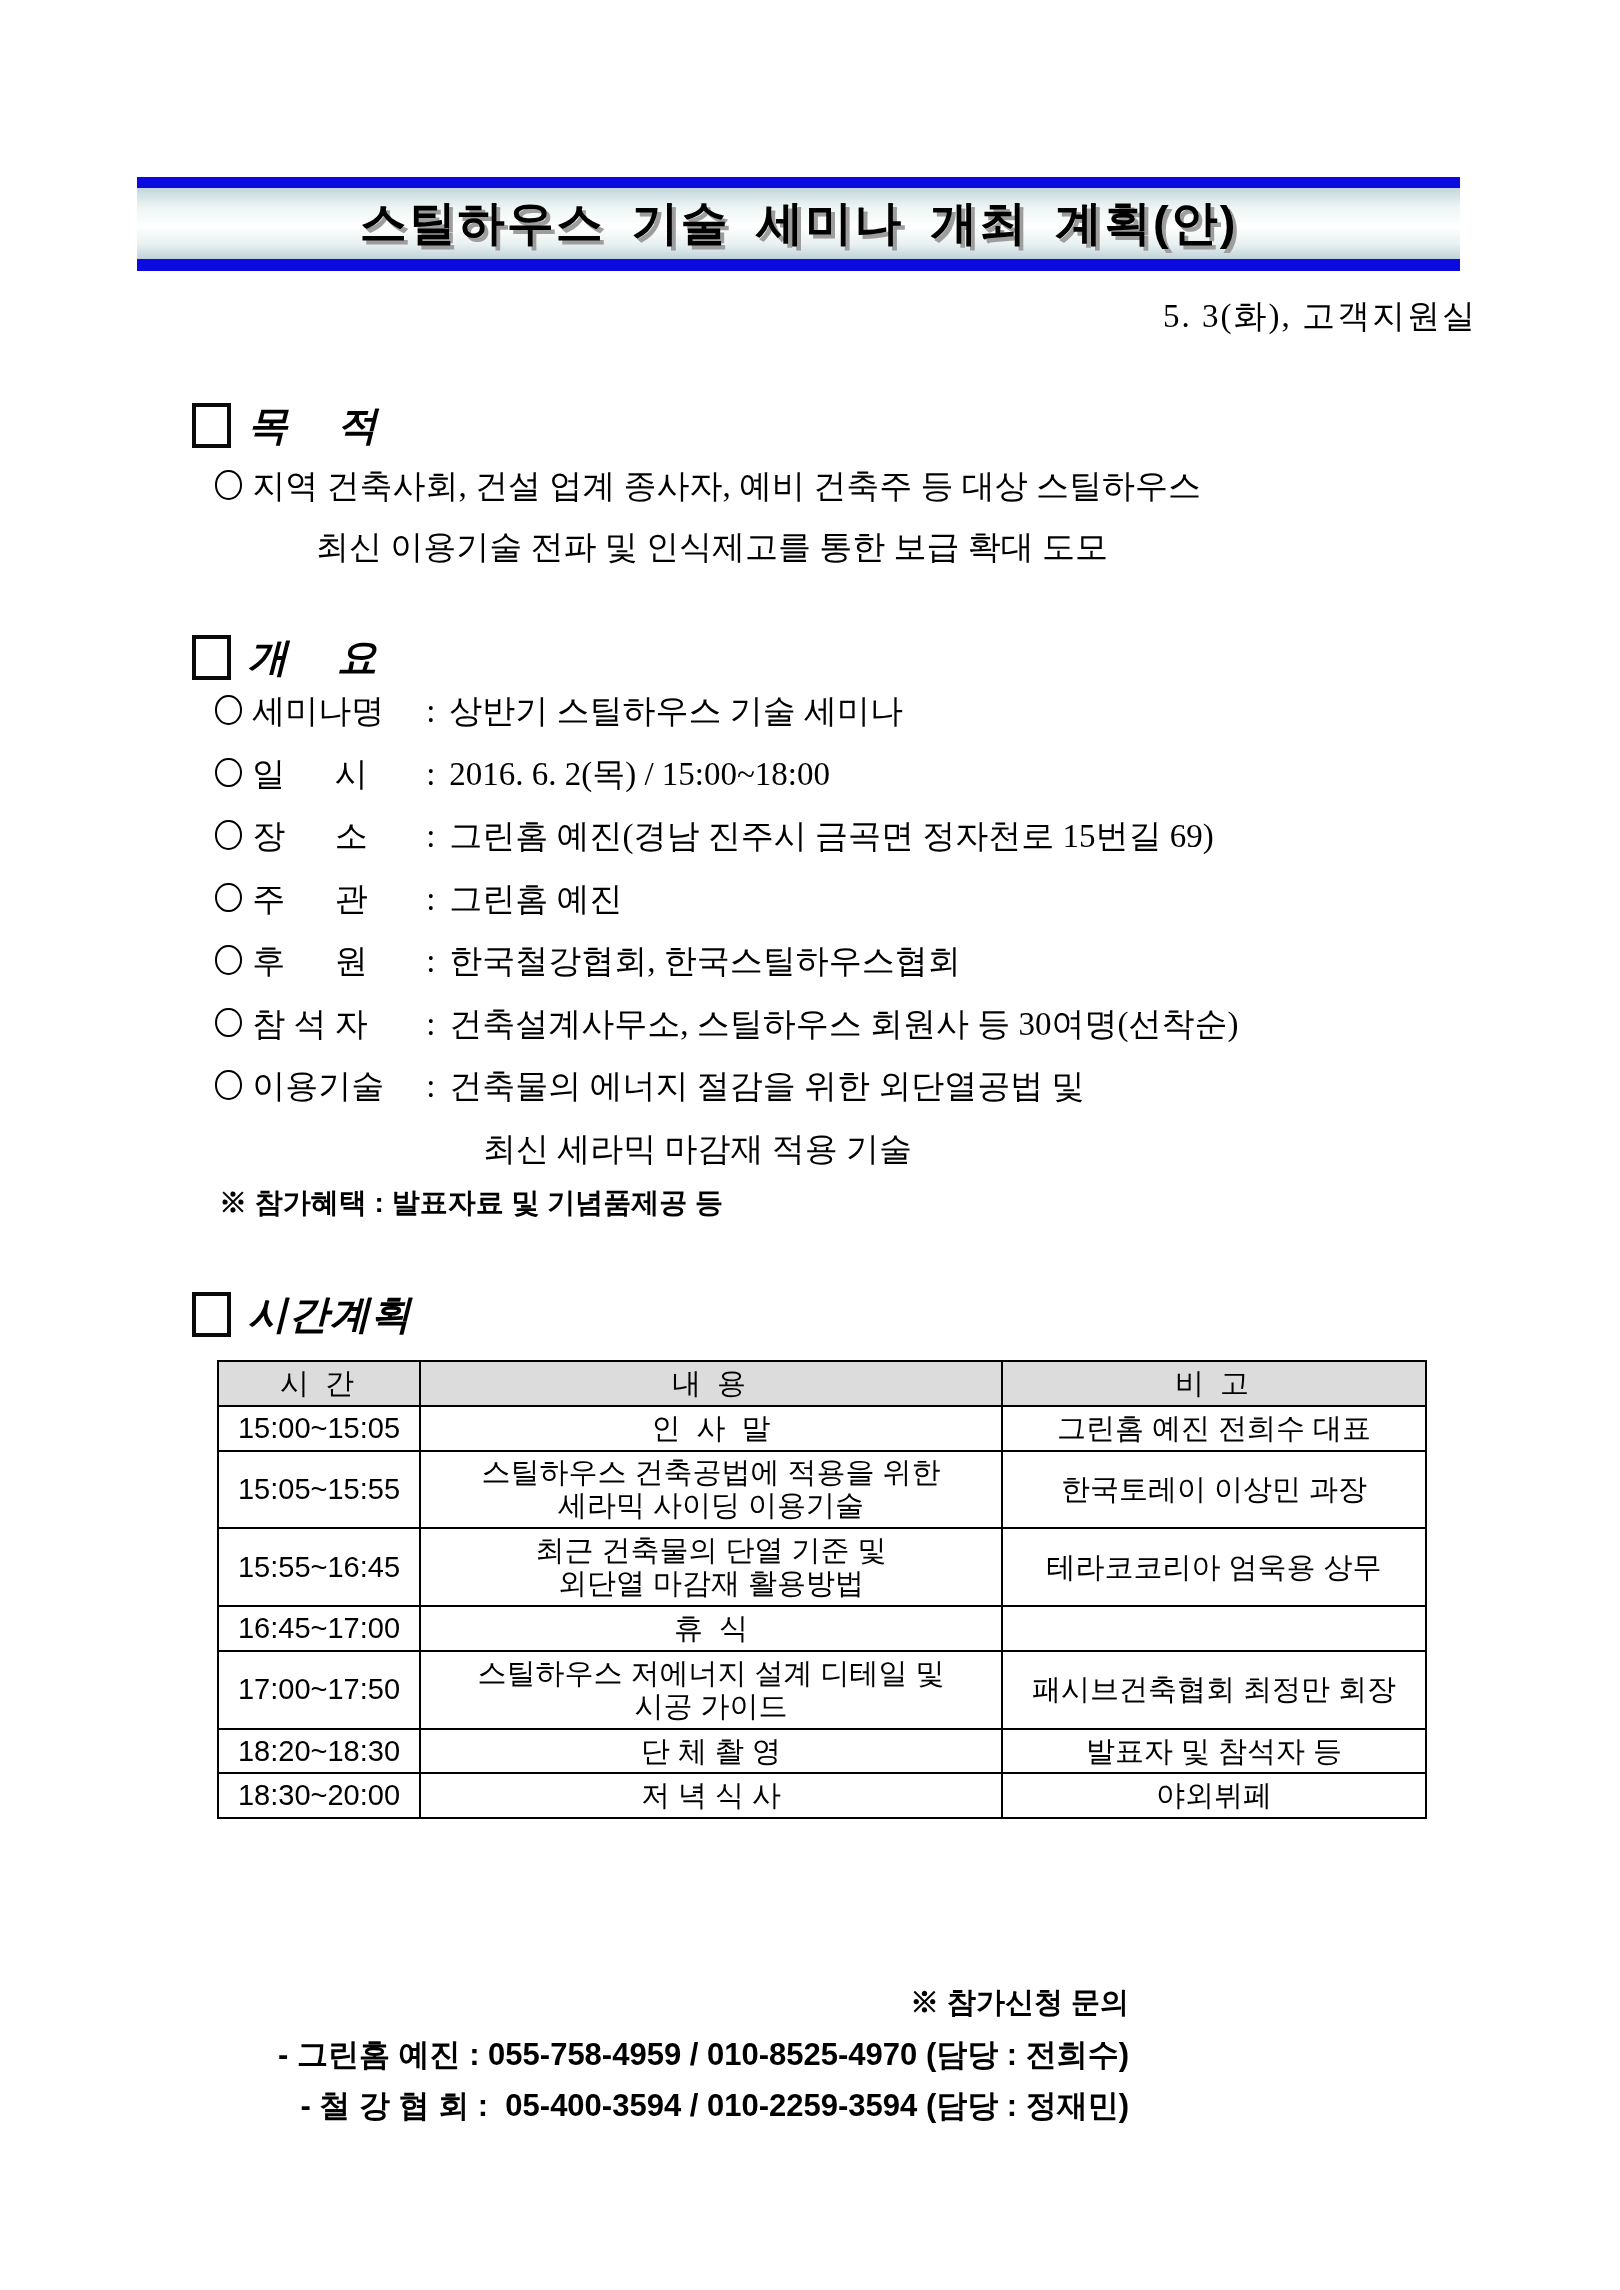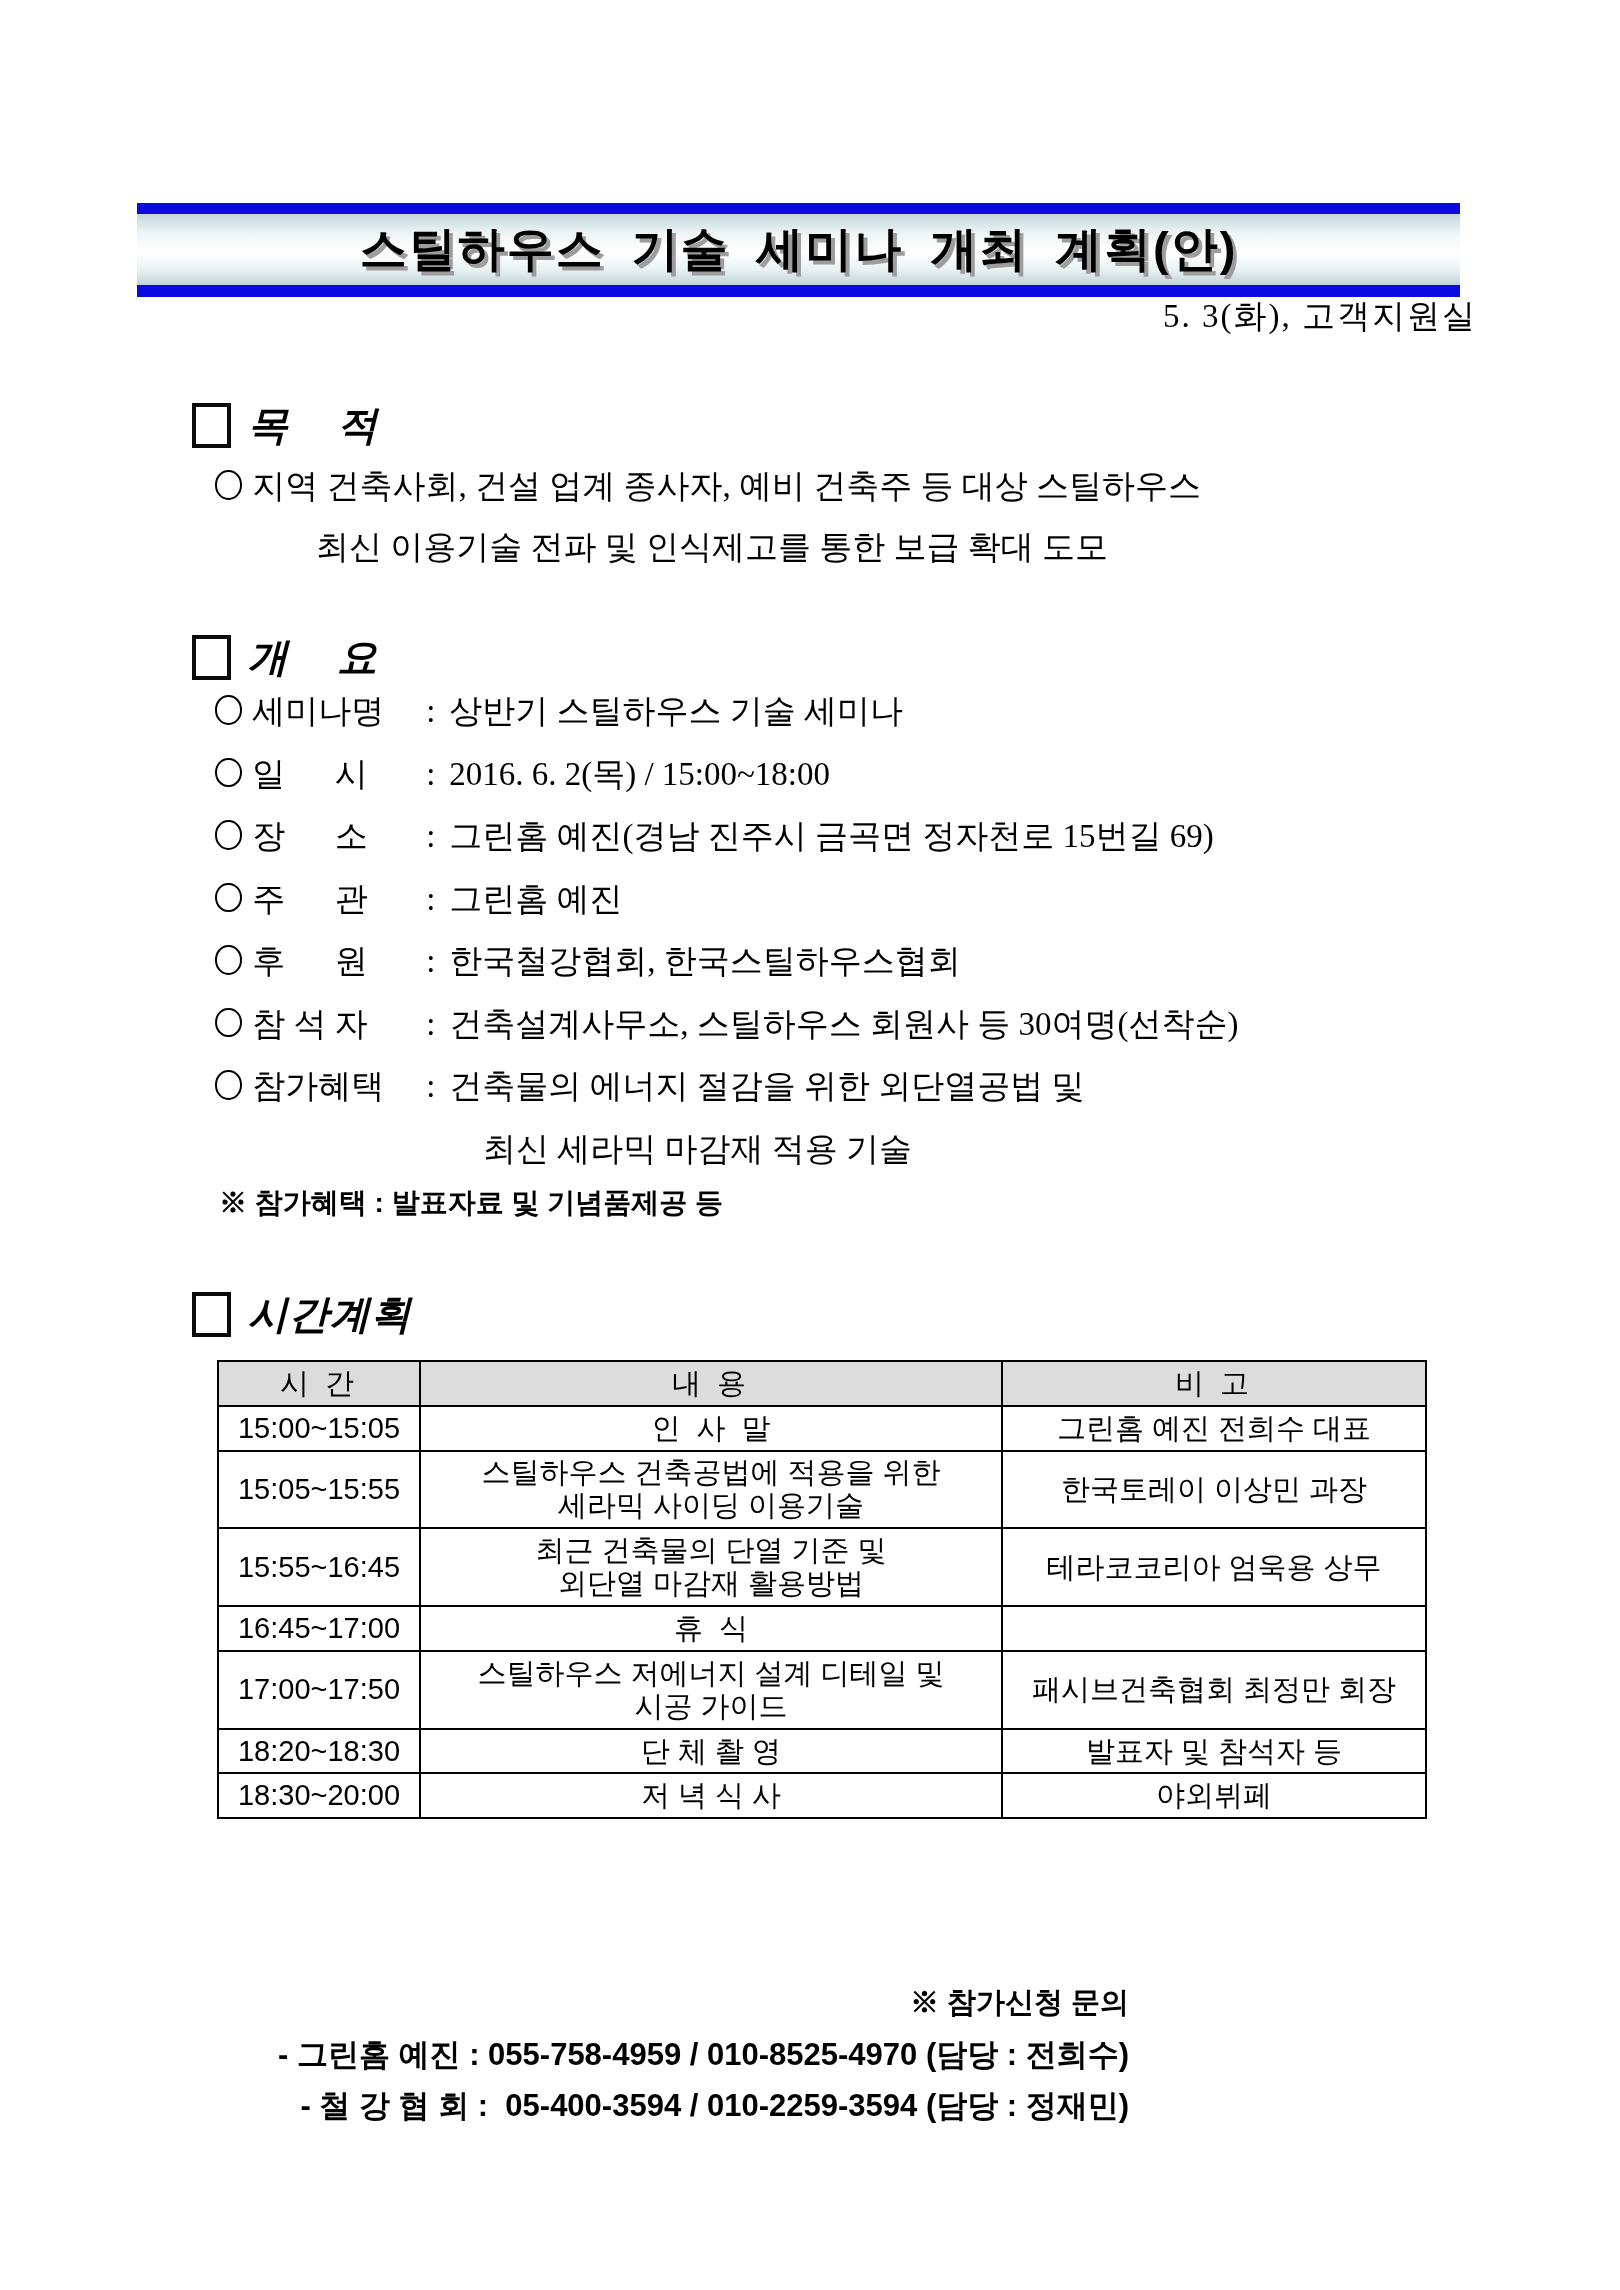--- a/index.html
+++ b/index.html
@@ -7,21 +7,21 @@
     position: relative;
     width: 1620px;
     height: 2291px;
     background: #ffffff;
     font-family: "Liberation Serif", serif;
     color: #000;
     overflow: hidden;
   }
 
   
-  .banner { position: absolute; left: 137px; top: 203px; width: 1323px; }
+  .banner { position: absolute; left: 137px; top: 177px; width: 1323px; }
   .banner-bar { height: 10.8px; background: #0b0bdf; }
   .banner-bar.bottom { height: 11.8px; }
   .banner-mid {
     height: 71px;
     background: linear-gradient(180deg, #c3d6dd 0%, #eef6f5 28%, #ffffff 55%, #e7f0f0 80%, #bfd2d9 100%);
     display: flex; align-items: center; justify-content: center;
   }
   .doc-title {
     font-family: "Liberation Sans", sans-serif;
     font-weight: bold;
@@ -177,21 +177,21 @@
       <span class="ov-value">한국철강협회, 한국스틸하우스협회</span>
     </div>
     <div class="ov-item">
       <span class="circle"></span>
       <span class="ov-label">참 석 자</span>
       <span class="ov-colon">:</span>
       <span class="ov-value">건축설계사무소, 스틸하우스 회원사 등 30여명(선착순)</span>
     </div>
     <div class="ov-item">
       <span class="circle"></span>
-      <span class="ov-label">참가혜택</span>
+      <span class="ov-label">이용기술</span>
       <span class="ov-colon">:</span>
       <span class="ov-value">건축물의 에너지 절감을 위한 외단열공법 및</span>
     </div>
     <div class="ov-cont">최신 세라믹 마감재 적용 기술</div>
   </div>
 
   <div class="benefit-note">※ 참가혜택 : 발표자료 및 기념품제공 등</div>
 
   <div class="section-heading" style="top:1287px">
     <span class="sq"></span>

